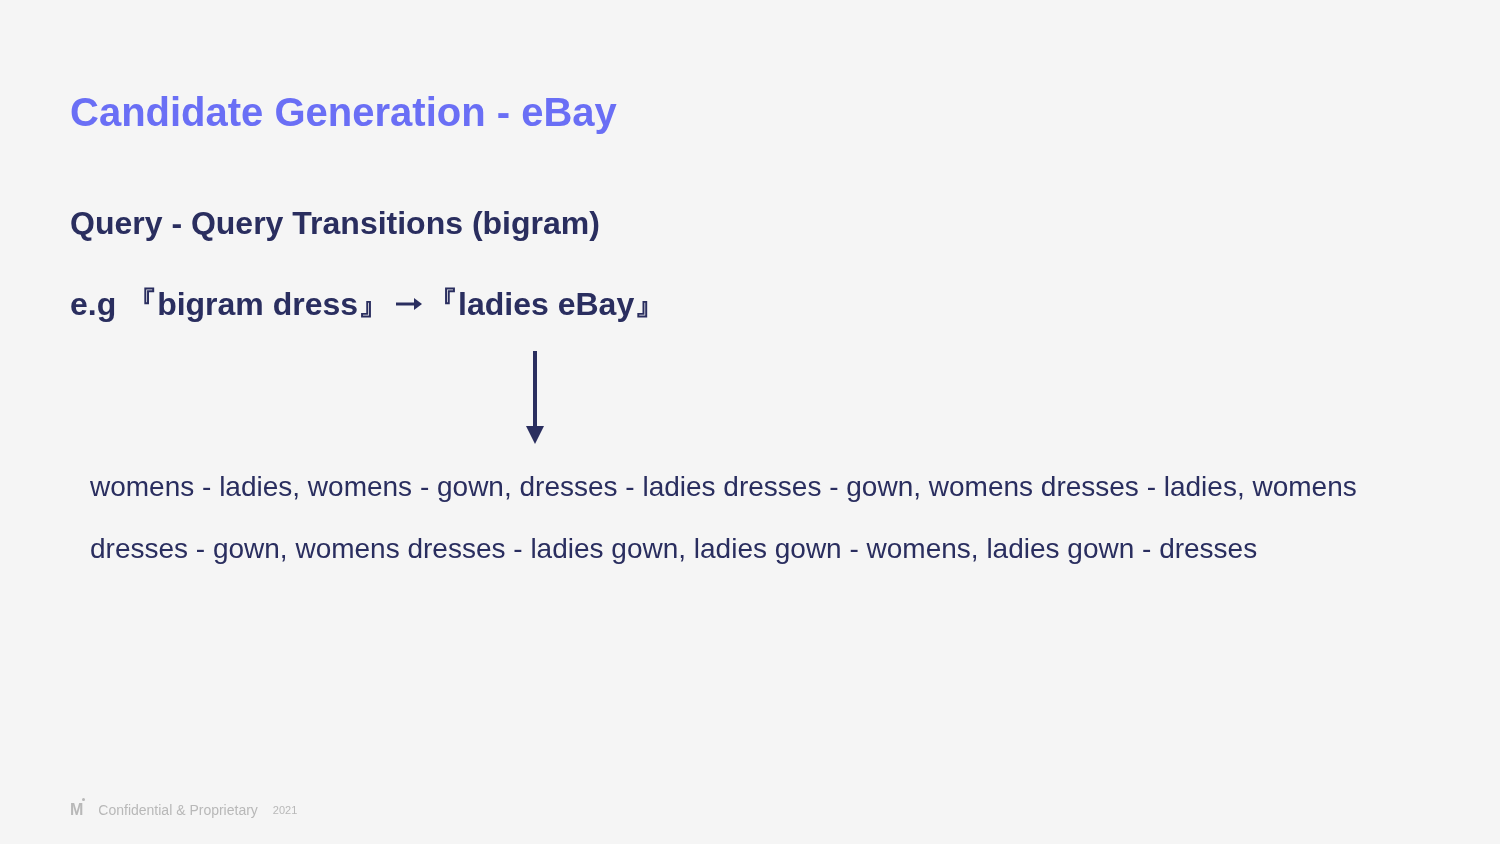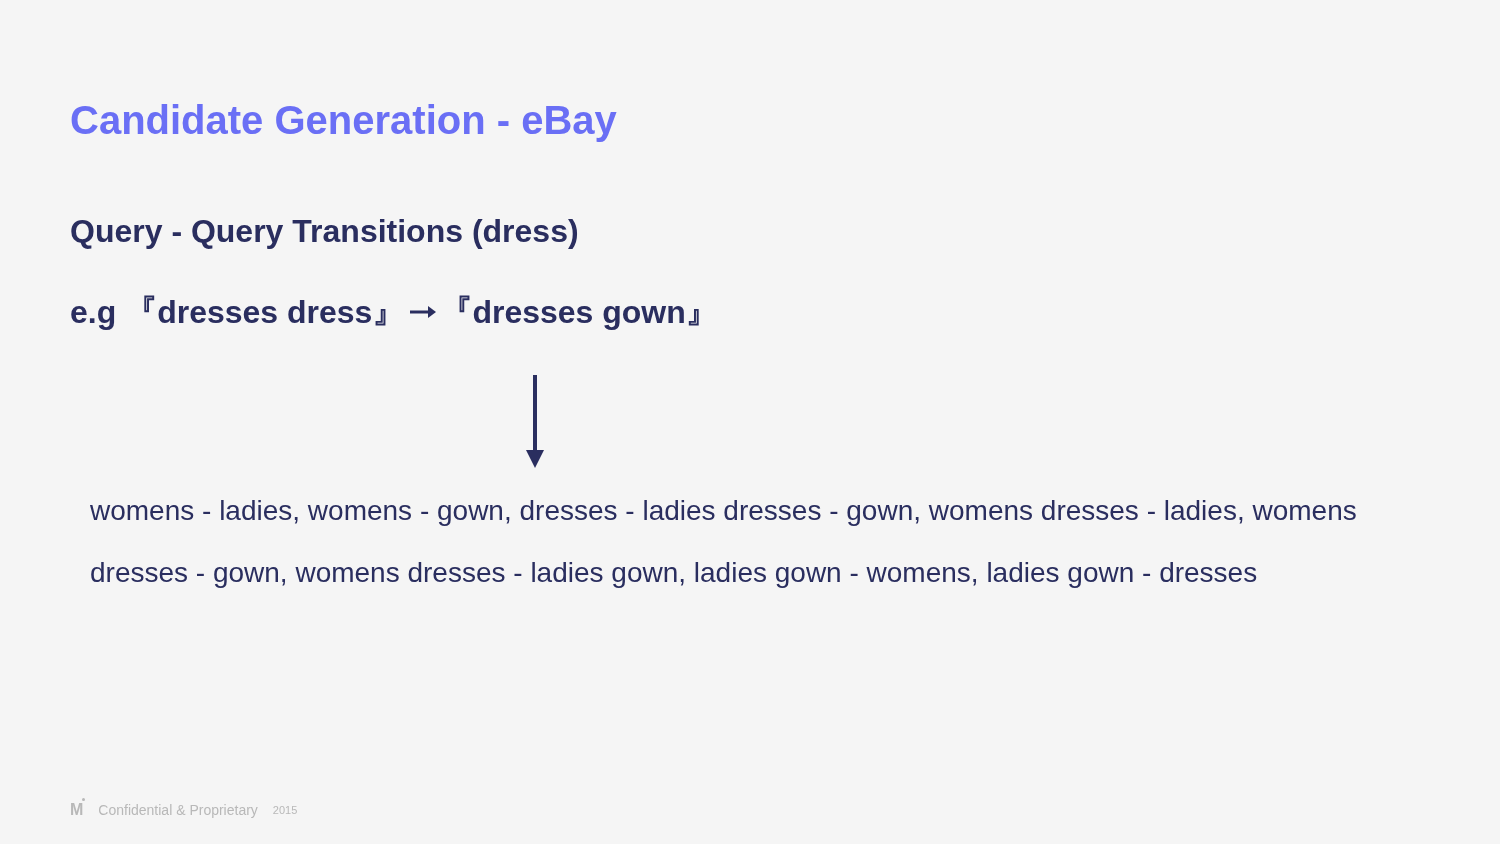--- a/index.html
+++ b/index.html
@@ -19,33 +19,32 @@
       width: 100%;
       height: 100%;
       padding: 90px 70px 40px 70px;
       position: relative;
     }
     .title {
       font-size: 40px;
       font-weight: 700;
       color: #6a6ff5;
       margin-bottom: 70px;
-      margin-top: 8px;
     }
     .subtitle {
       font-size: 32px;
       font-weight: 700;
       color: #2a2e5f;
       margin-bottom: 40px;
     }
     .example-line {
       font-size: 32px;
       font-weight: 700;
       color: #2a2e5f;
-      margin-bottom: 36px;
+      margin-bottom: 20px;
       display: flex;
       align-items: center;
       flex-wrap: wrap;
     }
     .example-line .seg {
       white-space: pre;
     }
     .arrow-horizontal {
       display: inline-flex;
       align-items: center;
@@ -97,45 +96,45 @@
       font-size: 11px;
       color: #b8b8b8;
     }
   </style>
 </head>
 <body>
 
 <div class="slide">
   <h1 class="title">Candidate Generation - eBay</h1>
 
-  <h2 class="subtitle">Query - Query Transitions (dress)</h2>
+  <h2 class="subtitle">Query - Query Transitions (bigram)</h2>
 
   <div class="example-line">
     <span class="seg">e.g </span>
     <span class="seg">『</span>
-    <span class="seg">dresses dress</span>
+    <span class="seg">bigram dress</span>
     <span class="seg">』</span>
     <span class="arrow-horizontal">
       <svg width="28" height="20" viewBox="0 0 28 20">
         <line x1="2" y1="10" x2="22" y2="10" stroke="#2a2e5f" stroke-width="3"></line>
         <polygon points="20,4 28,10 20,16" fill="#2a2e5f"></polygon>
       </svg>
     </span>
     <span class="seg">『</span>
-    <span class="seg">dresses gown</span>
+    <span class="seg">ladies eBay</span>
     <span class="seg">』</span>
   </div>
 
   <div class="arrow-container">
     <svg width="30" height="100" viewBox="0 0 30 100">
       <line x1="15" y1="5" x2="15" y2="85" stroke="#2a2e5f" stroke-width="4"></line>
       <polygon points="6,80 15,98 24,80" fill="#2a2e5f"></polygon>
     </svg>
   </div>
 
   <p class="body-text">womens - ladies, womens - gown, dresses - ladies dresses - gown, womens dresses - ladies, womens dresses - gown, womens dresses - ladies gown, ladies gown - womens, ladies gown - dresses</p>
 
   <div class="footer">
     <span class="footer-logo">M</span>
     <span class="footer-text">Confidential &amp; Proprietary</span>
-    <span class="footer-year">2015</span>
+    <span class="footer-year">2021</span>
   </div>
 </div>
 
 </body></html>

